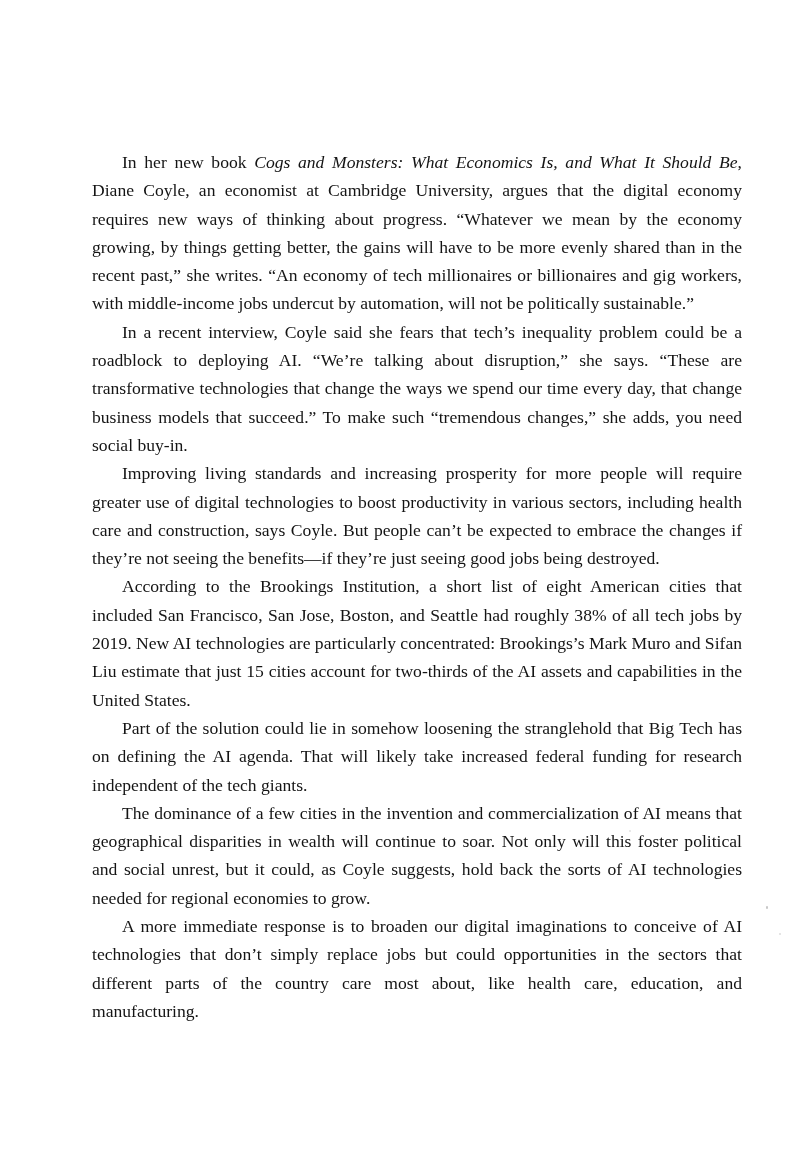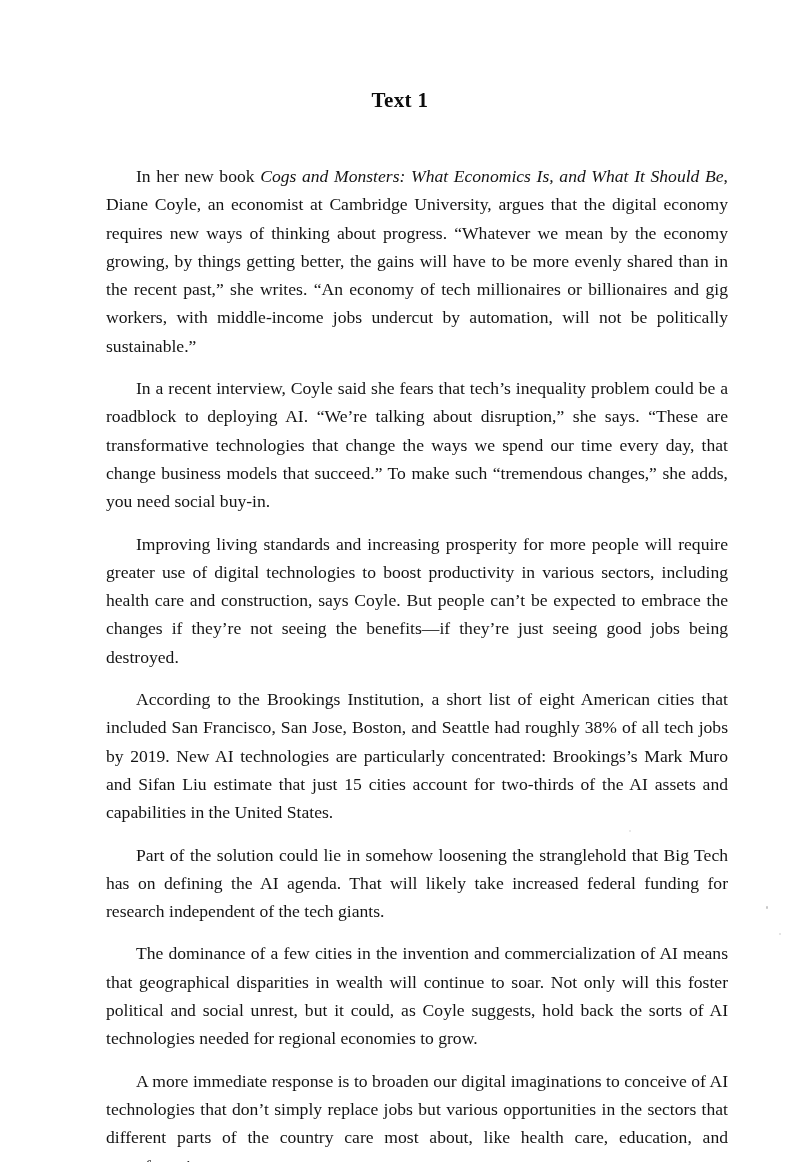--- a/index.html
+++ b/index.html
@@ -28,21 +28,21 @@
     letter-spacing: 0.4px;
     color: #0d0d0d;
   }
   .body-text {
     position: absolute;
     top: 148px;
     left: 92px;
     width: 650px;
   }
   .para {
-    margin: 14px;
+    margin: 0;
     text-indent: 30px;
     text-align: justify;
     font-size: 17.6px;
     line-height: 28.3px;
     color: #141414;
     -webkit-font-smoothing: antialiased;
   }
   .para .bt {
     font-style: italic;
   }
@@ -66,30 +66,29 @@
   }
   .speck-a { top: 906px; left: 766px; }
   .speck-b { top: 933px; left: 779px; height: 2px; opacity: 0.35; }
   .speck-c { top: 830px; left: 629px; width: 2px; height: 2px; opacity: 0.3; }
 </style>
 </head>
 <body>
 
 <div class="page">
 
-  <div class="page-title">Text 1</div>
 
   <div class="body-text">
       <p class="para"><span>In her new book </span><span class="bt">Cogs and Monsters: What Economics Is, and What It Should Be</span><span>, Diane Coyle, an economist at Cambridge University, argues that the digital economy requires new ways of thinking about progress. “Whatever we mean by the economy growing, by things getting better, the gains will have to be more evenly shared than in the recent past,” she writes. “An economy of tech millionaires or billionaires and gig workers, with middle-income jobs undercut by automation, will not be politically sustainable.”</span></p>
       <p class="para"><span>In a recent interview, Coyle said she fears that tech’s inequality problem could be a roadblock to deploying AI. “We’re talking about disruption,” she says. “These are transformative technologies that change the ways we spend our time every day, that change business models that succeed.” To make such “tremendous changes,” she adds, you need social buy-in.</span></p>
       <p class="para"><span>Improving living standards and increasing prosperity for more people will require greater use of digital technologies to boost productivity in various sectors, including health care and construction, says Coyle. But people can’t be expected to embrace the changes if they’re not seeing the benefits—if they’re just seeing good jobs being destroyed.</span></p>
       <p class="para"><span>According to the Brookings Institution, a short list of eight American cities that included San Francisco, San Jose, Boston, and Seattle had roughly 38% of all tech jobs by 2019. New AI technologies are particularly concentrated: Brookings’s Mark Muro and Sifan Liu estimate that just 15 cities account for two-thirds of the AI assets and capabilities in the United States.</span></p>
       <p class="para"><span>Part of the solution could lie in somehow loosening the stranglehold that Big Tech has on defining the AI agenda. That will likely take increased federal funding for research independent of the tech giants.</span></p>
       <p class="para"><span>The dominance of a few cities in the invention and commercialization of AI means that geographical disparities in wealth will continue to soar. Not only will this foster political and social unrest, but it could, as Coyle suggests, hold back the sorts of AI technologies needed for regional economies to grow.</span></p>
-      <p class="para"><span>A more immediate response is to broaden our digital imaginations to conceive of AI technologies that don’t simply replace jobs but various opportunities in the sectors that different parts of the country care most about, like health care, education, and manufacturing.</span></p>
+      <p class="para"><span>A more immediate response is to broaden our digital imaginations to conceive of AI technologies that don’t simply replace jobs but could opportunities in the sectors that different parts of the country care most about, like health care, education, and manufacturing.</span></p>
     </div>
 
 
   <span class="speck speck-a"></span>
   <span class="speck speck-b"></span>
   <span class="speck speck-c"></span>
 
 </div>
 
 </body></html>

